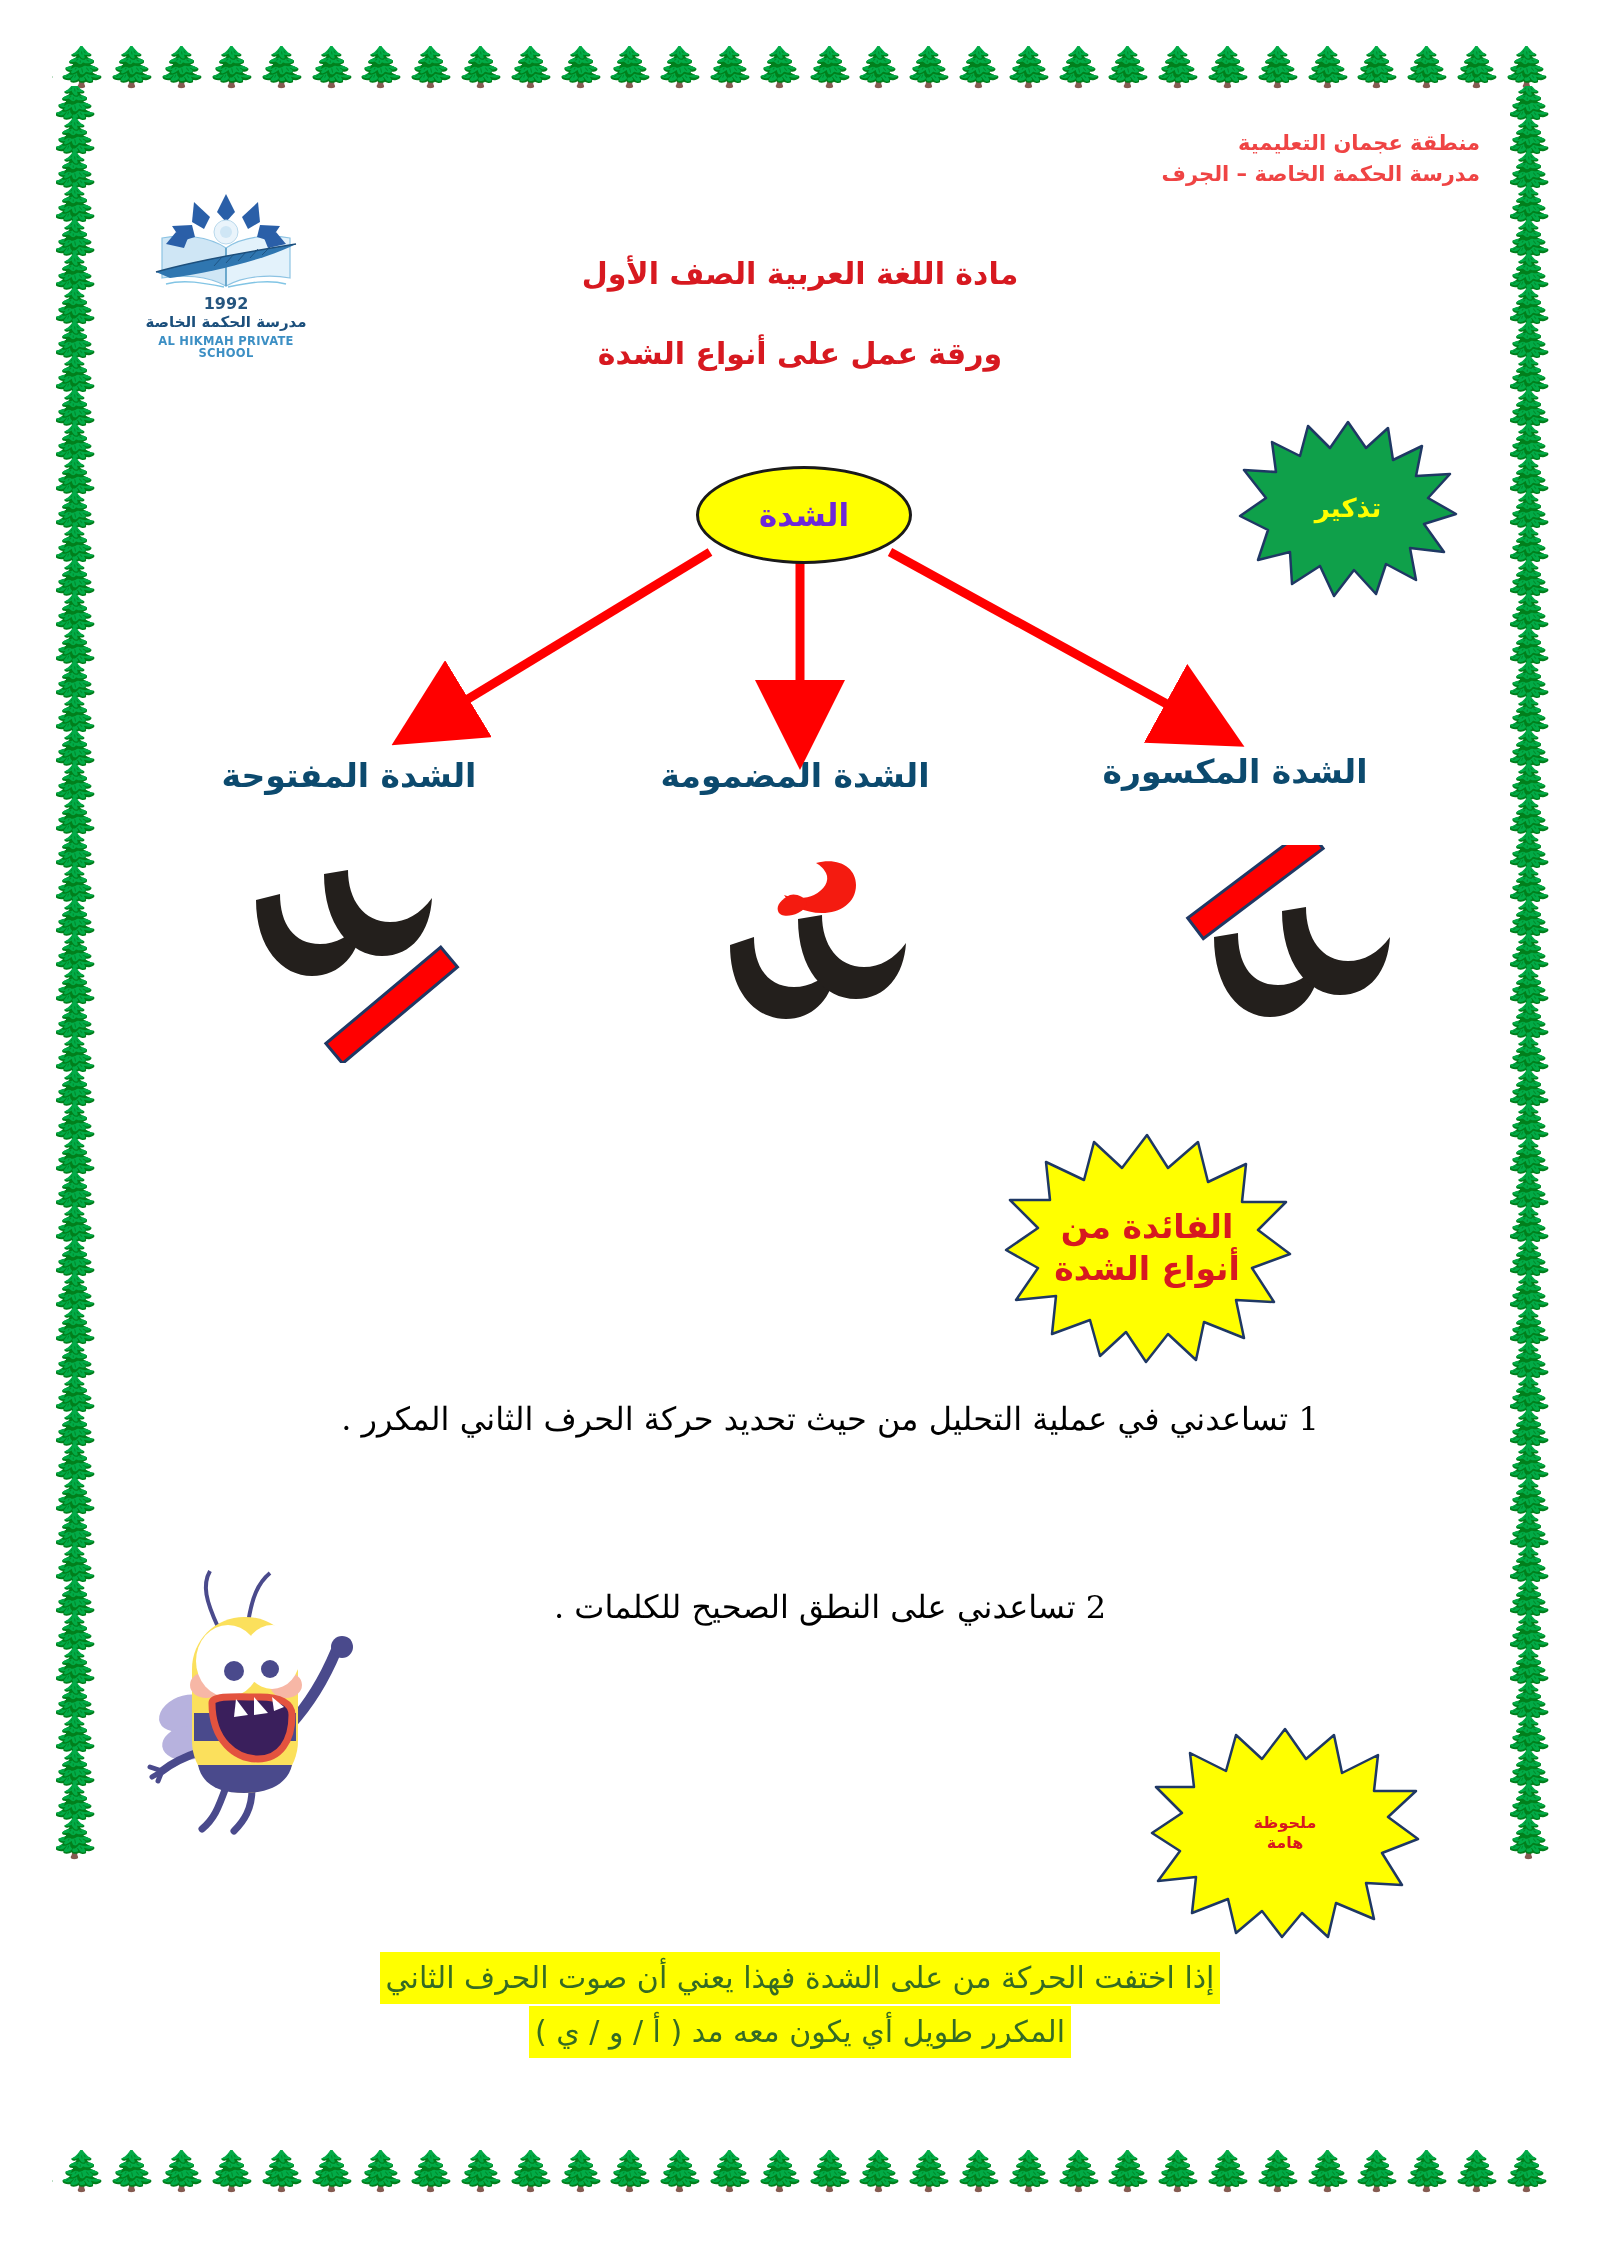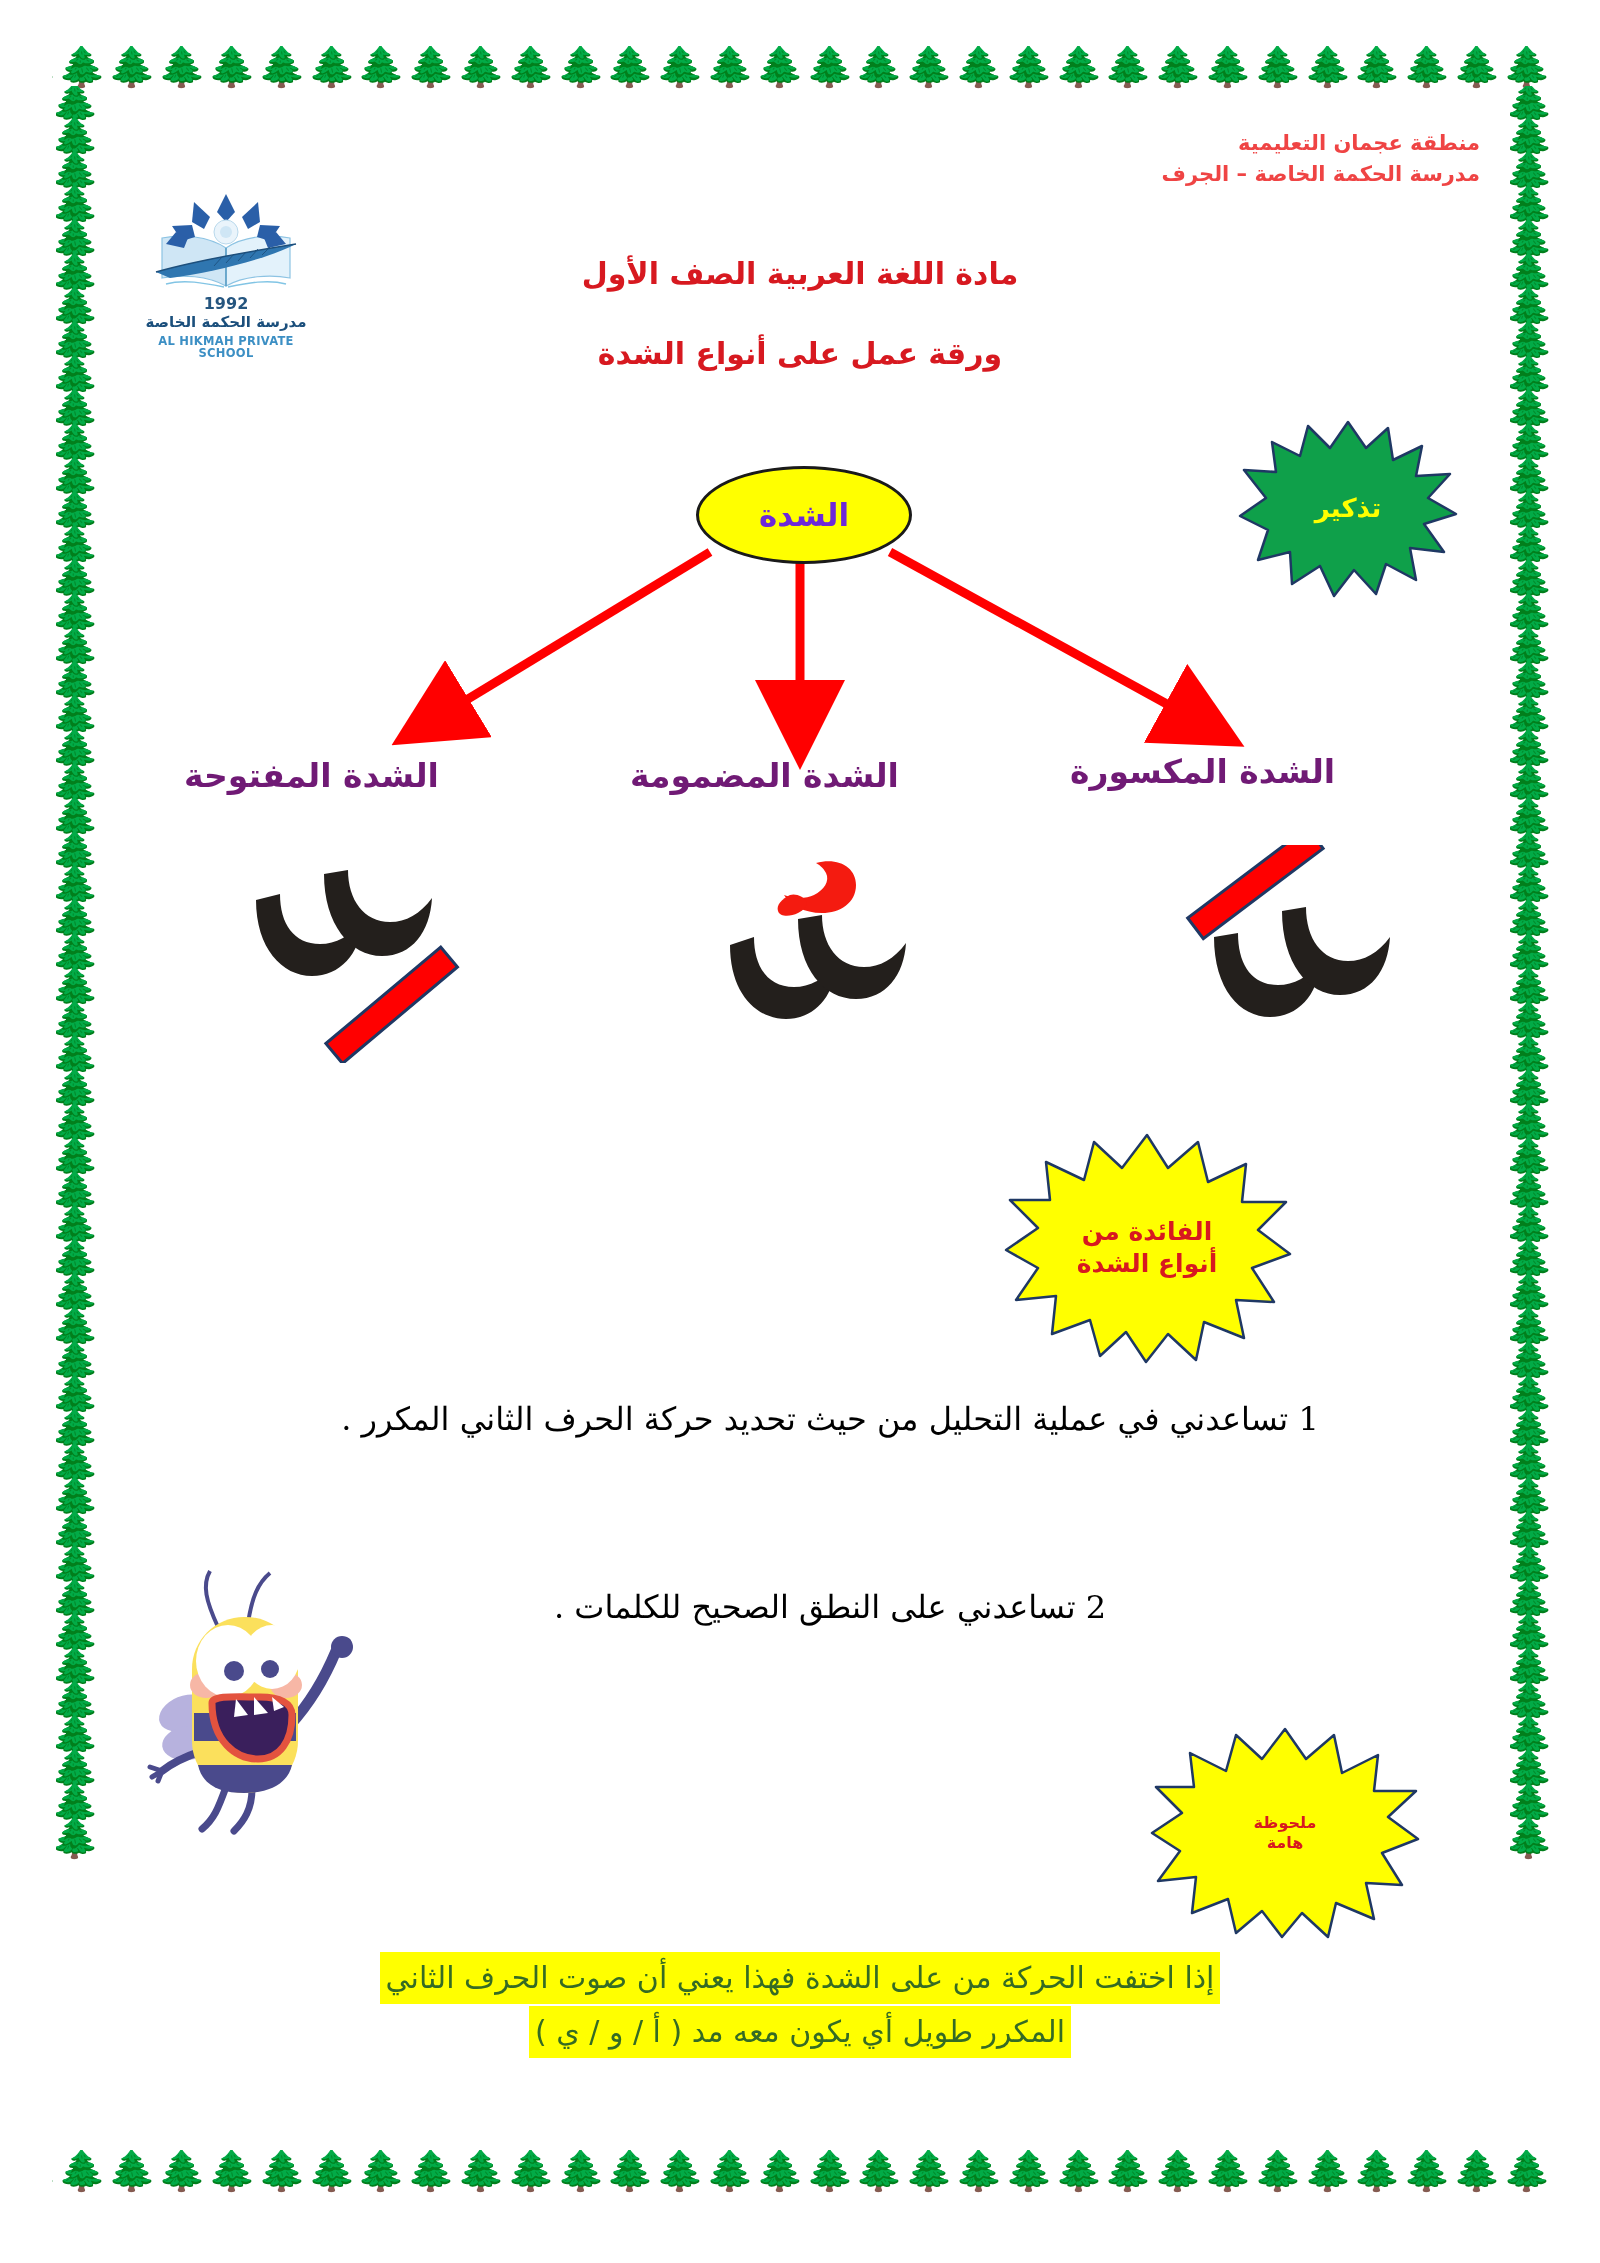--- a/index.html
+++ b/index.html
@@ -137,34 +137,34 @@
     text-align: center;
     font-weight: bold;
     direction: rtl;
     line-height: 1.25;
     pointer-events: none;
   }
   #burst-reminder { left: 1238px; top: 418px; width: 220px; height: 180px; }
   #burst-reminder .burst-text { color: #ffff00; font-size: 26px; }
 
   #burst-benefit { left: 1002px; top: 1130px; width: 290px; height: 235px; }
-  #burst-benefit .burst-text { color: #d71920; font-size: 25px; }
+  #burst-benefit .burst-text { color: #d71920; font-size: 33px; }
 
   #burst-note { left: 1150px; top: 1725px; width: 270px; height: 215px; }
   #burst-note .burst-text { color: #d71920; font-size: 16px; }
 
   
   .cat-label {
     position: absolute;
-    color: #701a75;
+    color: #0c4a6e;
     font-weight: bold;
     font-size: 33px;
     direction: rtl;
     white-space: nowrap;
-    text-align: left;
+    text-align: center;
   }
   #cat-fatha  { right: 1086px; top: 756px; width: 330px; }
   #cat-damma  { right: 640px;  top: 756px; width: 330px; }
   #cat-kasra  { right: 200px;  top: 752px; width: 330px; }
 
   
   .glyph-box { position: absolute; }
   .glyph-box svg { display: block; }
   #glyph-fatha { left: 1142px; top: 845px; }
   #glyph-damma { left: 690px;  top: 845px; }

